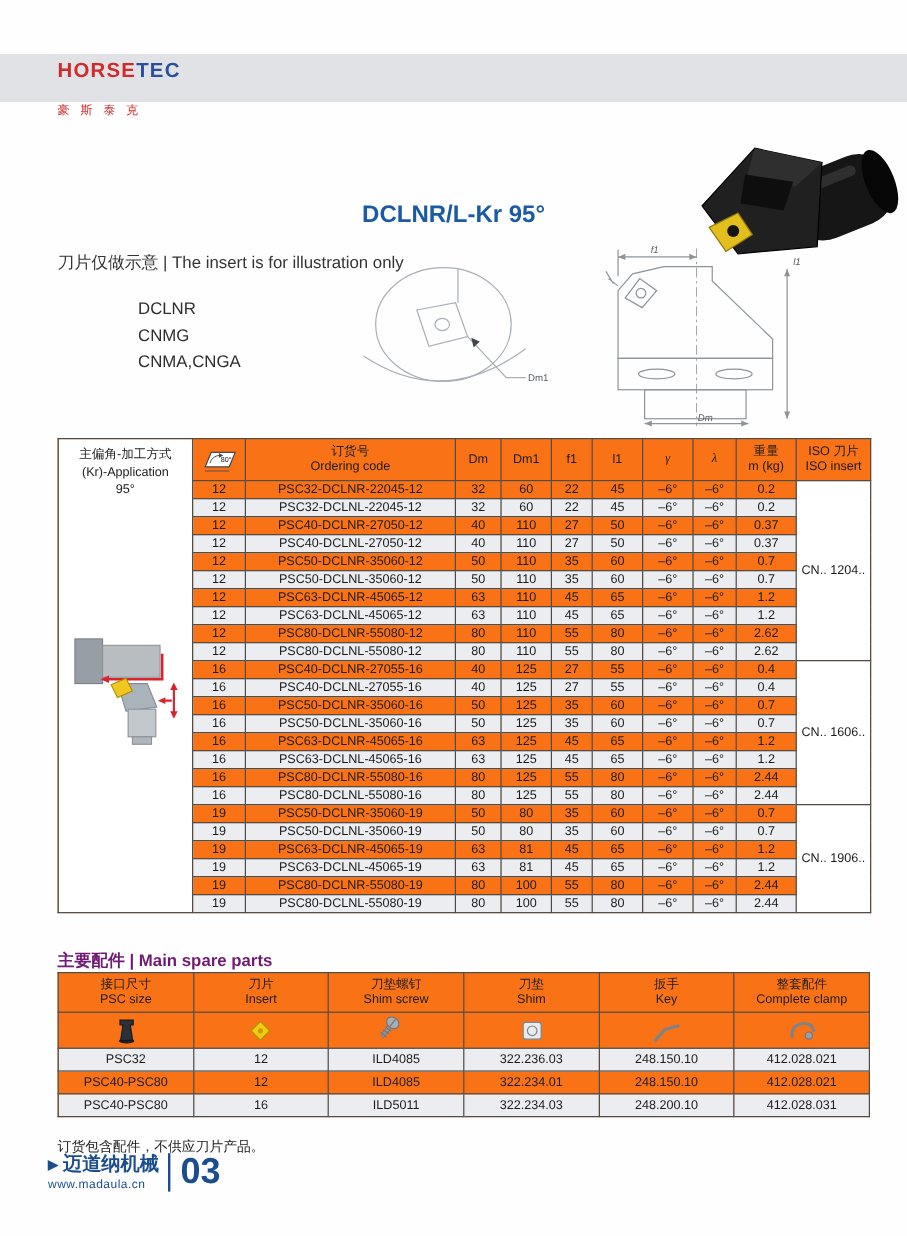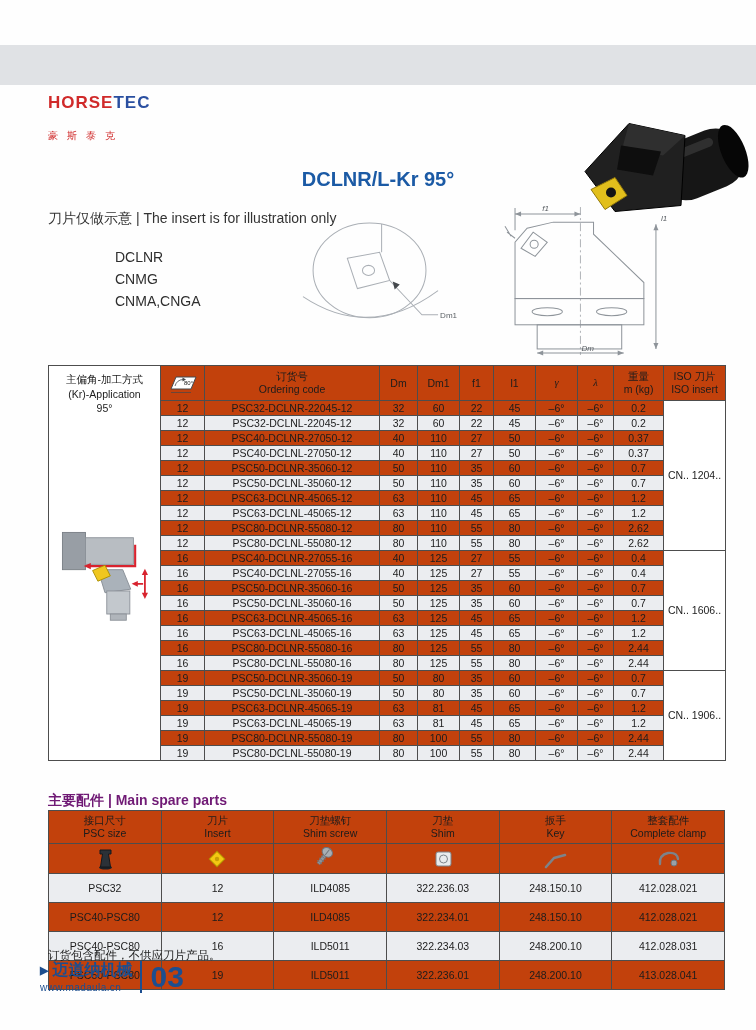--- a/index.html
+++ b/index.html
@@ -1,53 +1,53 @@
 <!DOCTYPE html>
 <html><head>
 <meta charset="utf-8">
 <style>
   * { margin:0; padding:0; box-sizing:border-box; }
   body { background:#888; font-family:"Liberation Sans", sans-serif; }
   .page { position:relative; width:756px; height:1030px; background:#fefefe; margin:0 auto; overflow:hidden; color:#1e1e1e; }
 
   .band { position:absolute; left:0; top:45px; width:756px; height:40px; background:#e0e2e5; }
   .logo { position:absolute; left:48px; top:50px; }
-  .logo-en { font-size:17px; font-weight:bold; letter-spacing:1px; line-height:1;margin-top:44px; }
+  .logo-en { font-size:17px; font-weight:bold; letter-spacing:1px; line-height:1; }
   .logo-en .red { color:#d02a2a; }
   .logo-en .blue { color:#2a4fa0; }
   .logo-cn { font-size:10px; color:#d02a2a; letter-spacing:9px; margin-top:18px; white-space:nowrap; }
 
   .section-title { position:absolute; left:48px; top:122px; font-size:15px; color:#3c3c3c; }
   .product-title { position:absolute; left:0; top:168px; width:100%; text-align:center; font-size:20px; font-weight:bold; color:#1b5aa5; }
   .insert-note { position:absolute; left:48px; top:210px; font-size:14px; color:#333; }
   .insert-types { position:absolute; left:115px; top:246px; font-size:14px; line-height:22px; color:#2e2e2e; }
 
   .photo { position:absolute; left:563px; top:92px; width:190px; height:138px; }
   .insert-illus { position:absolute; left:268px; top:218px; width:198px; height:126px; }
   .side-view { position:absolute; left:494px; top:202px; width:188px; height:156px; }
 
-  table { border-collapse:collapse; table-layout:fixed; background:#c2410c; }
+  table { border-collapse:collapse; table-layout:fixed; background:#f97316; }
   td { border:1px solid #4d4d4d; text-align:center; vertical-align:middle; font-size:10.5px; padding:0 2px; color:#1c1c1c; line-height:1.2; }
 
   .main-table { position:absolute; left:48px; top:365px; width:677px; }
   .main-table tr.hrow td { height:35px; }
   .main-table td { height:15px; }
   .main-table td.left-col { vertical-align:top; padding-top:6px; background:#fff; }
   .main-table tr.alt td { background:#ebedf0; }
   .main-table td.iso { background:#fff; }
   .left-text { font-size:10.5px; line-height:1.4; }
   .app-illus { display:block; margin:104px auto 0; width:96px; height:102px; }
   .angle-icon { display:block; margin:0 auto; width:36px; height:22px; }
   .ital { font-style:italic; font-family:"Liberation Serif", serif; }
 
   .spare-title { position:absolute; left:48px; top:792px; font-size:14px; font-weight:bold; color:#701a75; }
   .spare-table { position:absolute; left:48px; top:810px; width:677px; }
   .spare-table tr.shead td { height:33px; }
   .spare-table tr.sicons td { height:30px; }
-  .spare-table td { height:29px; }
+  .spare-table td { height:19px; }
   .spare-table tr.alt td { background:#ebedf0; }
   .spare-table svg { display:block; margin:0 auto; width:30px; height:24px; }
 
   .footnote-cn { position:absolute; left:48px; top:948px; font-size:11.5px; color:#222; }
   .footnote-en { position:absolute; right:31px; top:946px; font-size:12.5px; font-weight:bold; color:#101010; }
 
   .footer { position:absolute; left:40px; top:960px; display:flex; align-items:center; color:#1c4e8f; }
   .fb-top { display:flex; align-items:center; font-size:16px; font-weight:bold; white-space:nowrap; }
   .fb-top .tri { font-size:11px; margin-right:4px; }
   .fb-url { font-size:10px; margin-top:1px; letter-spacing:0.4px; }
@@ -557,28 +557,20 @@
           <td>412.028.021</td>
         </tr>
         <tr class="alt">
           <td>PSC40-PSC80</td>
           <td>16</td>
           <td>ILD5011</td>
           <td>322.234.03</td>
           <td>248.200.10</td>
           <td>412.028.031</td>
         </tr>
-        <tr>
-          <td>PSC50-PSC80</td>
-          <td>19</td>
-          <td>ILD5011</td>
-          <td>322.236.01</td>
-          <td>248.200.10</td>
-          <td>413.028.041</td>
-        </tr>
       </tbody>
   </table>
 
   <div class="footnote-cn">订货包含配件，不供应刀片产品。</div>
 
   <div class="footer">
     <div class="fb-left">
       <div class="fb-top">
         <span class="tri">▶</span>
         <span>迈道纳机械</span>

